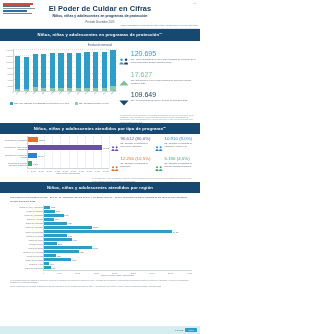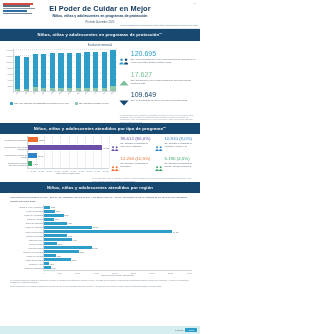--- a/index.html
+++ b/index.html
@@ -375,21 +375,21 @@
 
   <div class="header">
     <div class="logo">
       <div class="logo-bar logo-l1"></div>
       <div class="logo-bar logo-l2"></div>
       <div class="logo-bar logo-l3"></div>
       <div class="logo-bar logo-l4"></div>
       <div class="logo-bar logo-l5"></div>
     </div>
     <div class="header-badge">01</div>
-    <div class="header-title">El Poder de Cuidar en Mejor</div>
+    <div class="header-title">El Poder de Cuidar en Cifras</div>
     <div class="header-sub">Niños, niñas y adolescentes en programas de protección</div>
     <div class="header-period">Período Diciembre 2025</div>
     <div class="header-note">Ficha de estadísticas de atenciones de niños, niñas y adolescentes en la red de Mejor Niñez</div>
   </div>
 
   <div class="banner">
     <span>Niños, niñas y adolescentes en programas de protección</span><sup>(1)</sup>
   </div>
   <div class="sub-banner">Evolución mensual</div>
 

